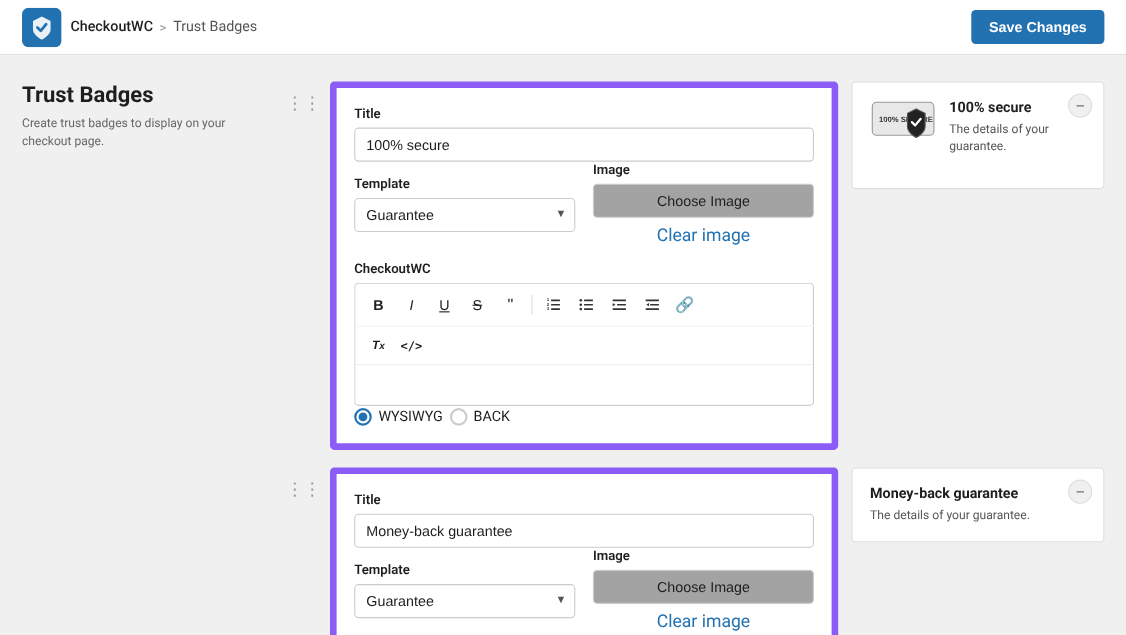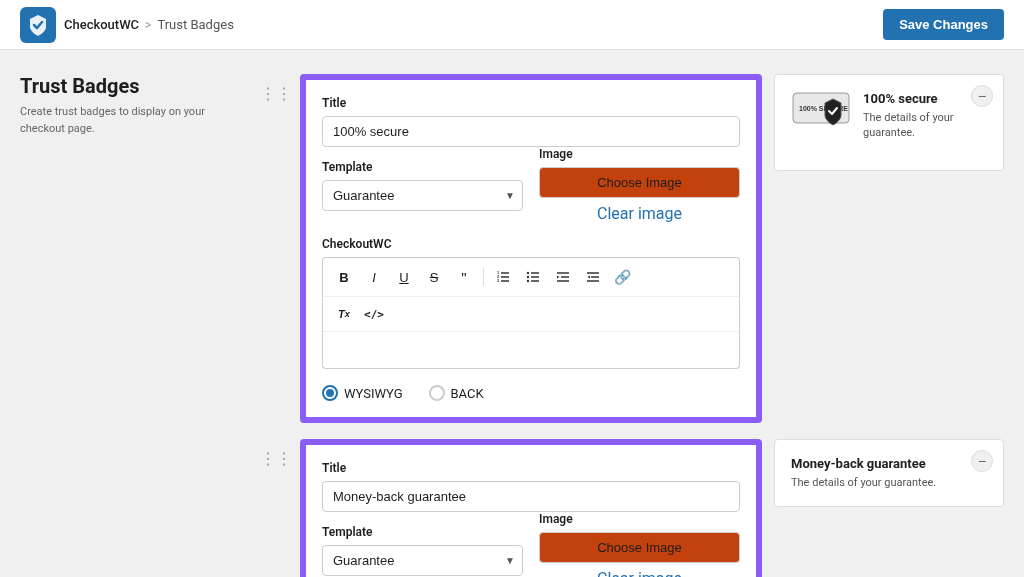--- a/index.html
+++ b/index.html
@@ -209,21 +209,21 @@
       transform: translateY(-50%);
       pointer-events: none;
       color: #555;
       font-size: 10px;
     }
 
     .choose-image-btn {
       padding: 7px 14px;
       border: 1px solid #ccc;
       border-radius: 4px;
-      background: #c2410c;
+      background: #a3a3a3;
       font-size: 13px;
       color: #1e1e1e;
       cursor: pointer;
       display: block;
       width: 100%;
       text-align: center;
     }
     .clear-image-link {
       display: block;
       text-align: center;
@@ -266,22 +266,22 @@
     .toolbar-separator {
       width: 1px;
       height: 18px;
       background: #ddd;
       margin: 0 2px;
     }
 
     
     .radio-group {
       display: flex;
-      gap: 26px;
-      margin-top: 16px;
+      gap: 6px;
+      margin-top: 2px;
     }
     .radio-option {
       display: flex;
       align-items: center;
       gap: 6px;
       font-size: 13px;
       color: #1e1e1e;
       cursor: pointer;
     }
     .radio-custom {

